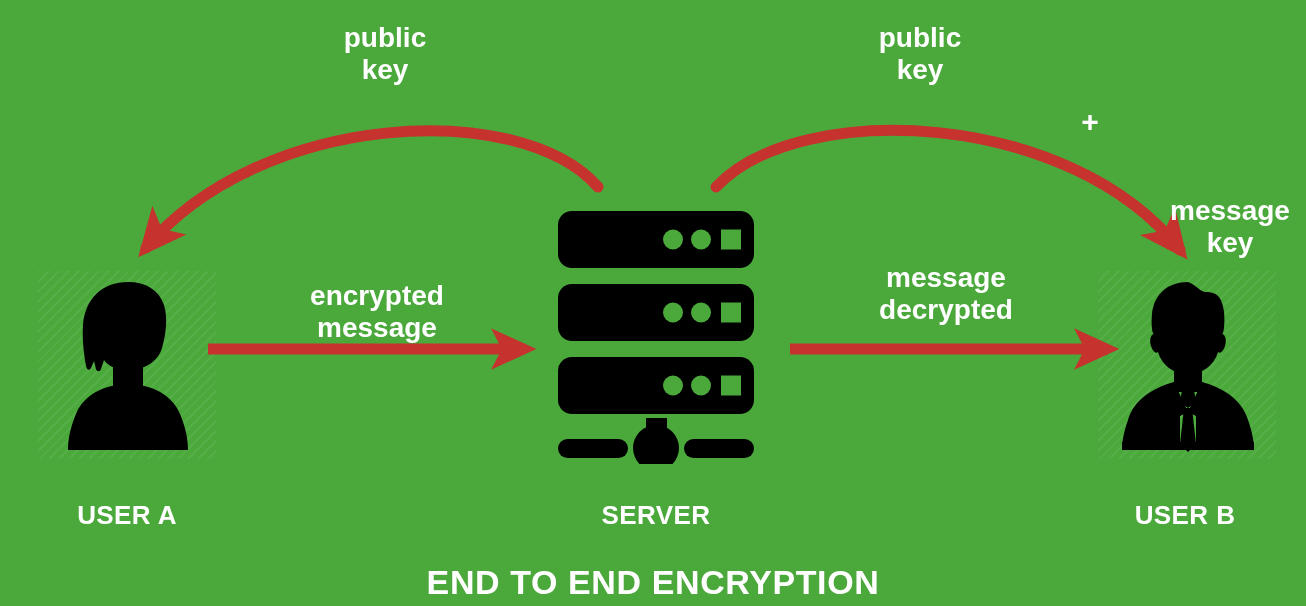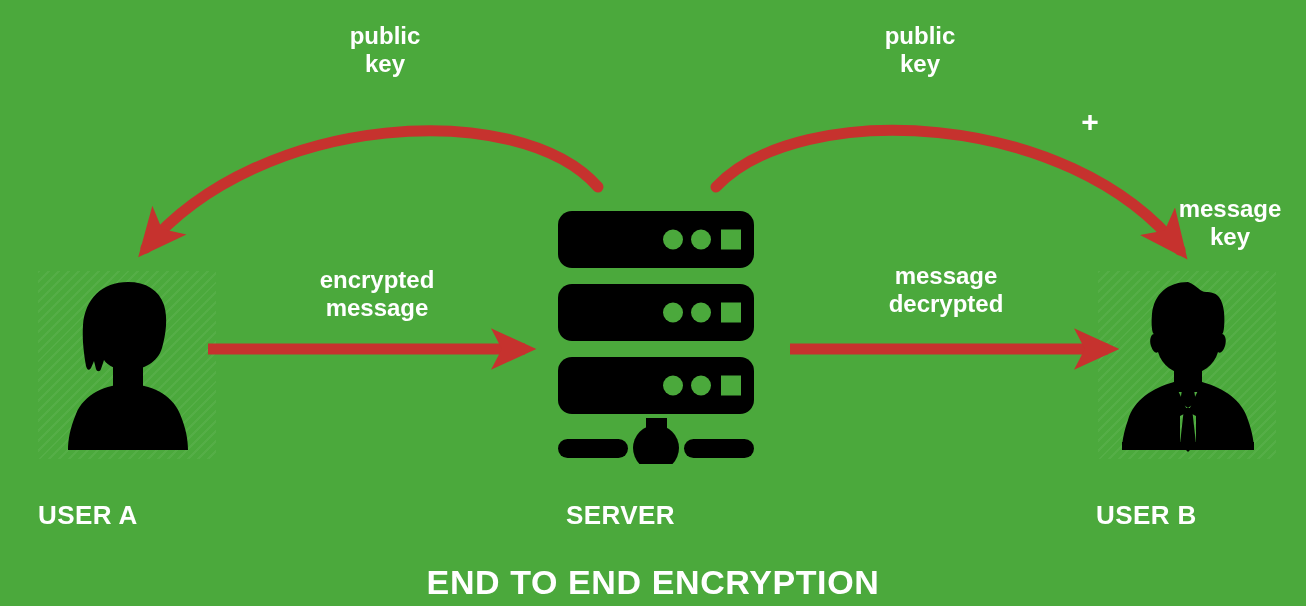--- a/index.html
+++ b/index.html
@@ -36,32 +36,32 @@
   }
   .lbl {
     position: absolute;
     color: #ffffff;
     font-weight: bold;
     text-align: center;
     line-height: 1.16;
     letter-spacing: 0px;
     white-space: pre-line;
   }
-  .lbl-sm   { font-size: 24px; }
+  .lbl-sm   { font-size: 28px; }
   .lbl-plus { font-size: 30px; font-weight: bold; }
   .lbl-title{ font-size: 34px; letter-spacing: 0.6px; }
   .avatar {
     position: absolute;
   }
   .node-label {
     position: absolute;
     color: #ffffff;
     font-weight: bold;
     font-size: 26px;
-    text-align: left;
+    text-align: center;
     letter-spacing: 0.4px;
   }
 </style>
 </head>
 <body>
 
 <div id="stage">
 
   <div class="hatch" style="left:38px; top:271px; width:178px; height:188px;"></div>
   <div class="hatch" style="left:1098px; top:271px; width:178px; height:188px;"></div>
@@ -182,21 +182,21 @@
 key</div>
 
   <div class="lbl lbl-sm" style="left:835px; top:22px; width:170px;">public
 key</div>
 
   <div class="lbl lbl-plus" style="left:1062px; top:105px; width:56px;">+</div>
 
   <div class="lbl lbl-sm" style="left:1156px; top:195px; width:148px;">message
 key</div>
 
-  <div class="lbl lbl-sm" style="left:272px; top:266px; width:210px;">encrypted
+  <div class="lbl lbl-sm" style="left:272px; top:280px; width:210px;">encrypted
 message</div>
 
   <div class="lbl lbl-sm" style="left:840px; top:262px; width:212px;">message
 decrypted</div>
 
 
   <div class="node-label" style="left:38px; top:500px; width:178px;">USER A</div>
 
   <div class="node-label" style="left:1096px; top:500px; width:178px;">USER B</div>
 

